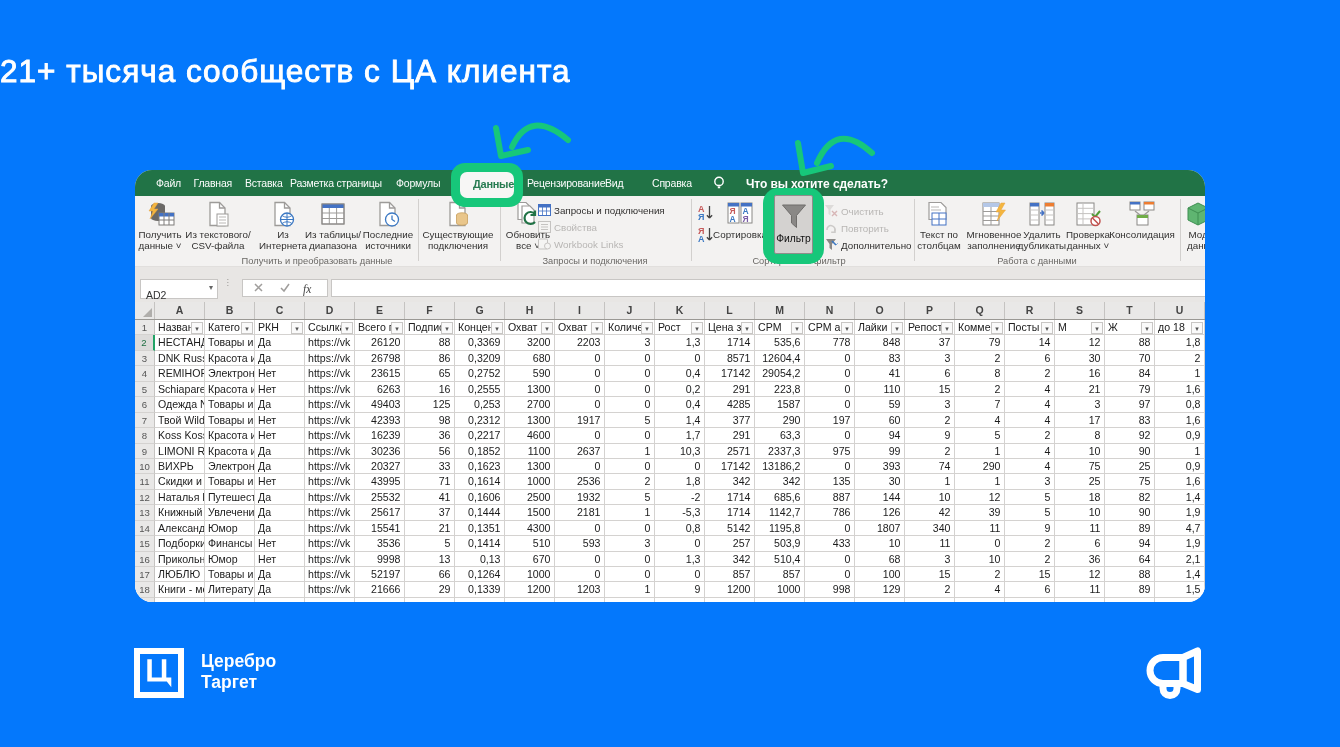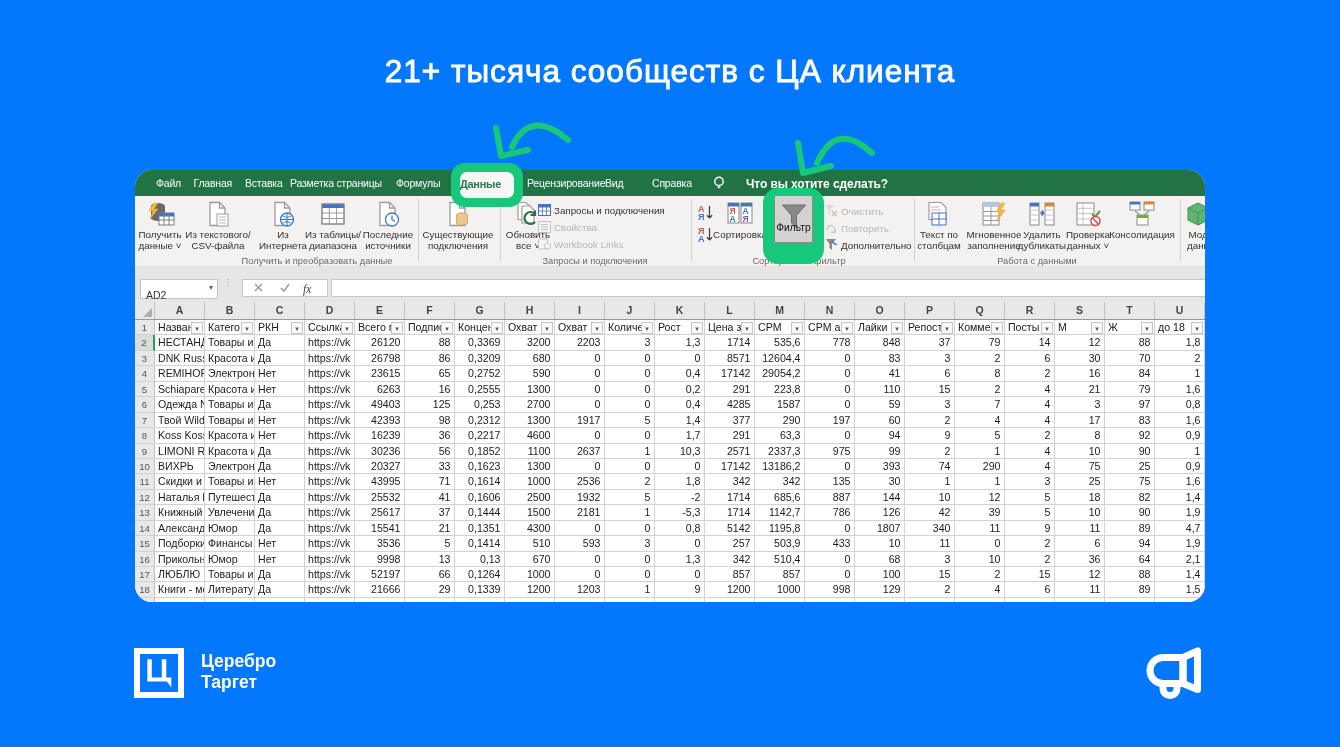--- a/index.html
+++ b/index.html
@@ -1,17 +1,17 @@
 <!DOCTYPE html>
 <html><head><meta charset="utf-8">
 <style>
 *{margin:0;padding:0;box-sizing:border-box}
 html,body{width:1340px;height:747px;overflow:hidden}
 body{background:#0478fc;font-family:"Liberation Sans",sans-serif;position:relative}
-.title{position:absolute;left:0;top:53px;width:1340px;text-align:center;color:#fff;font-size:31.5px;font-weight:400;-webkit-text-stroke:0.9px #fff;letter-spacing:1.02px}
+.title{position:absolute;left:0;top:53px;width:1340px;color:#fff;font-size:31.5px;font-weight:400;-webkit-text-stroke:0.9px #fff;letter-spacing:1.02px}
 .win{position:absolute;left:135px;top:170px;width:1070px;height:432px;border-radius:17px;background:#f3f2f1;overflow:hidden}
 
 .tabs{position:absolute;left:0;top:0;width:100%;height:34px;background:#217346}
 .tabs span{position:absolute;top:7px;font-size:10.5px;letter-spacing:-0.2px;color:#fdfdfd;white-space:nowrap}
 
 .ribbon{position:absolute;left:0;top:26px;width:100%;height:71px;background:#f3f2f1;border-bottom:1px solid #e1dfdd}
 .rb{position:absolute;top:5px;text-align:center;font-size:9.8px;line-height:11px;color:#323130;white-space:nowrap}
 .rb .ic{display:block;margin:0 auto 2px}
 .glabel{position:absolute;top:60px;font-size:9.3px;color:#6a6865;white-space:nowrap;transform:translateX(-50%)}
 .gsep{position:absolute;top:3px;height:62px;width:1px;background:#d2d0ce}
@@ -35,23 +35,23 @@
 .hc{width:50px;border-right:1px solid #d4d2d0;border-bottom:1px solid #d4d2d0;position:relative;overflow:hidden;color:#202020;padding-left:3px;line-height:15px;flex-shrink:0}
 .ht{white-space:nowrap}
 .fb{position:absolute;right:1px;top:1.5px;width:12px;height:12px;background:#fafafa;border:1px solid #c8c6c4;font-size:7px;color:#555;text-align:center;line-height:11px}
 .dc{width:50px;border-right:1px solid #d4d2d0;border-bottom:1px solid #d4d2d0;white-space:nowrap;overflow:hidden;color:#1c1c1c;line-height:15px;flex-shrink:0}
 .tl{text-align:left;padding-left:3px}
 .tr{text-align:right;padding-right:3.5px}
 .part{height:6px}
 .part .dc,.part .rn{border-bottom:none}
 
 .hl1{position:absolute;left:451px;top:163px;width:72px;height:44px;background:#17c77a;border-radius:14px}
-.hl1 .inner{position:absolute;left:9px;top:9px;right:9px;bottom:9px;background:#f7f6f5;border-radius:7px;color:#267b50;font-size:11px;letter-spacing:-0.3px;font-weight:700;text-align:left;line-height:25px}
+.hl1 .inner{position:absolute;left:9px;top:9px;right:9px;bottom:9px;background:#f7f6f5;border-radius:7px;color:#267b50;font-size:11px;letter-spacing:-0.3px;font-weight:700;text-align:right;line-height:25px}
 .hl2{position:absolute;left:763px;top:188px;width:61px;height:76px;background:#17c77a;border-radius:15px}
-.hl2 .inner{position:absolute;left:11px;top:7px;width:39px;height:48px;background:#d4d2d0;border:1px solid #8f8d8b;border-radius:2px;text-align:center}
+.hl2 .inner{position:absolute;left:11px;top:7px;width:39px;height:59px;background:#d4d2d0;border:1px solid #8f8d8b;border-radius:2px;text-align:center}
 .hl2 .inner .ftxt{position:absolute;bottom:9px;width:100%;font-size:10.3px;color:#111}
 
 .logotxt{position:absolute;left:201px;top:651px;color:#fff;font-size:17.5px;font-weight:700;line-height:20.5px}
 </style></head>
 <body>
 <div class="title">21+ тысяча сообществ с ЦА клиента</div>
 <div class="win">
 <div class="tabs">
       <span style="left:21px">Файл</span>
       <span style="left:58.5px">Главная</span>

